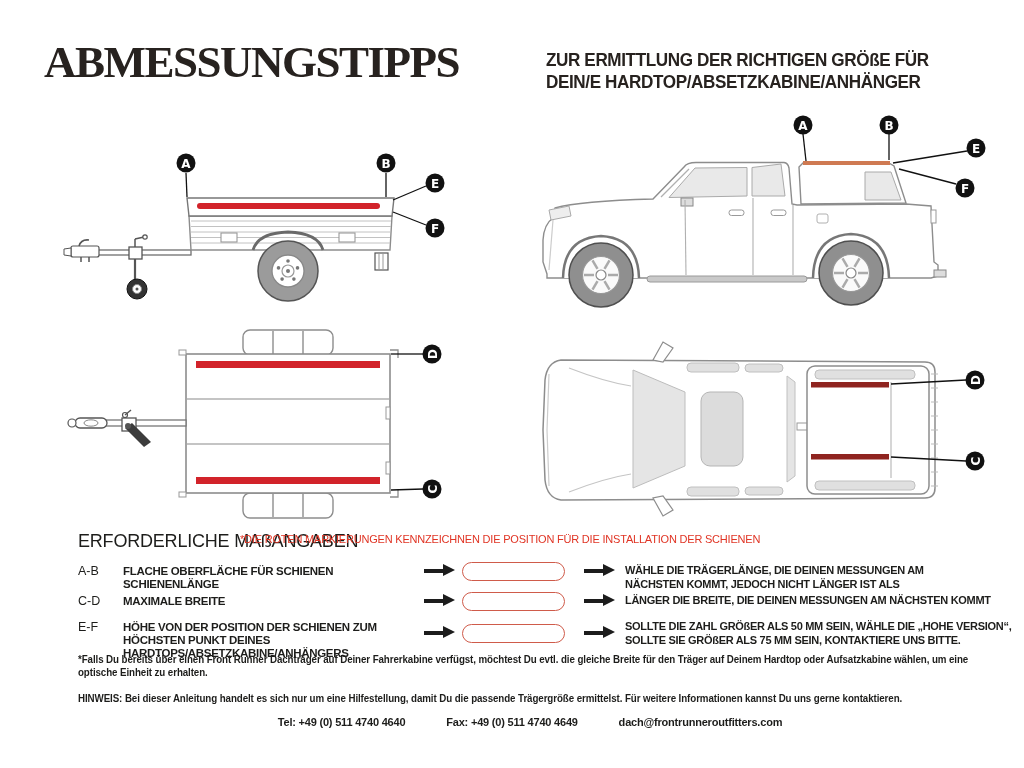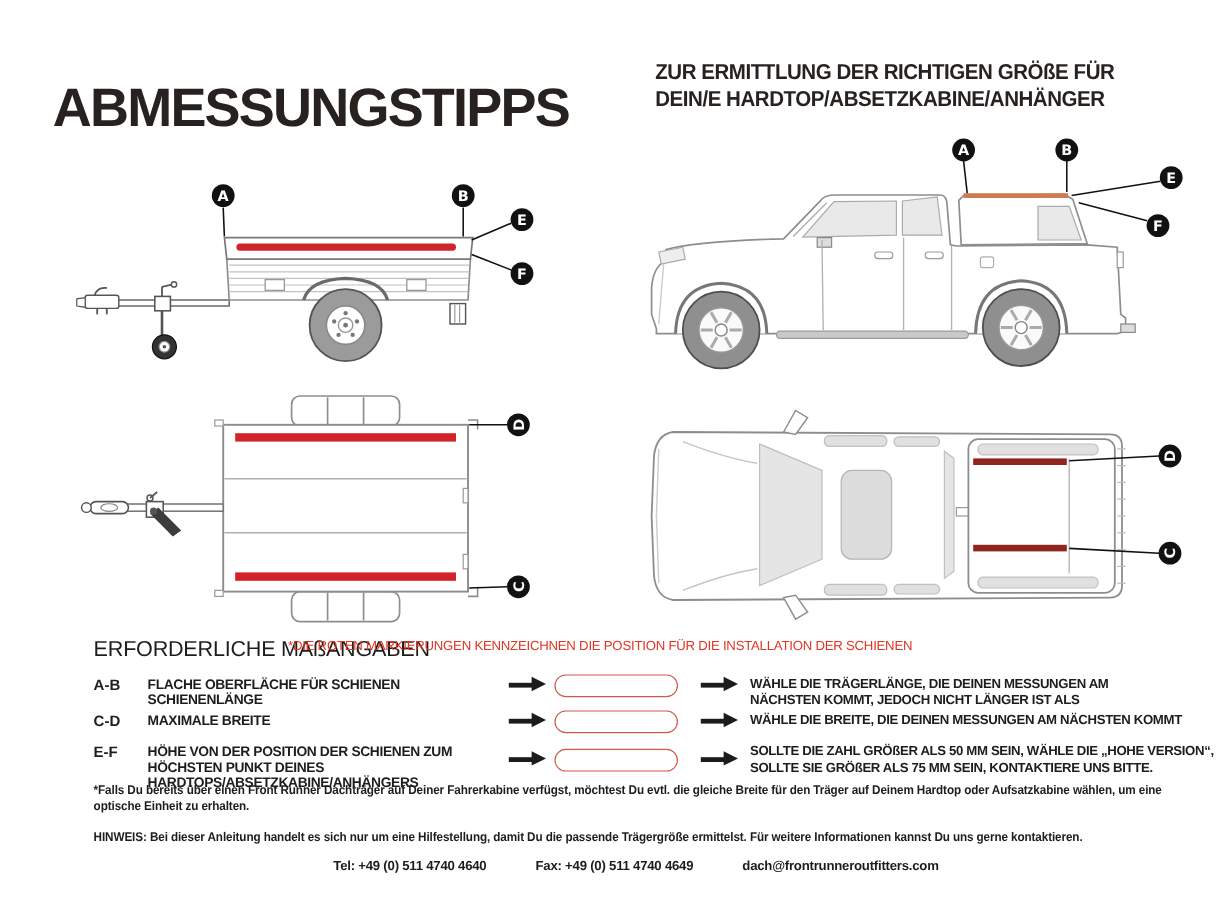--- a/index.html
+++ b/index.html
@@ -1,30 +1,30 @@
 <!DOCTYPE html>
 <html><head>
 <meta charset="utf-8">
 <style>
   html,body{margin:0;padding:0;background:#ffffff;}
   #page{position:relative;width:1024px;height:768px;background:#fff;overflow:hidden;
         font-family:"Liberation Sans",sans-serif;color:#1d1d1b;}
   
-  #title{position:absolute;left:44px;top:64px;font-family:Liberation Sans, sans-serif;
+  #title{position:absolute;left:44px;top:36px;font-family:Liberation Serif, serif;
          font-weight:bold;font-size:45px;letter-spacing:-1.5px;color:#27221f;line-height:52px;}
   #subtitle{position:absolute;left:546px;top:50px;font-weight:bold;font-size:18px;
             line-height:21.5px;letter-spacing:-0.4px;color:#27221f;transform:scaleX(0.95);transform-origin:0 0;}
   
   .diag{position:absolute;}
   svg text.mletter{font-family:"DejaVu Sans",sans-serif;font-weight:bold;font-size:12px;fill:#fff;}
   
   #meas-head{position:absolute;left:78px;top:531px;font-weight:normal;font-size:18px;letter-spacing:-0.2px;}
   #meas-note{position:absolute;left:240px;top:533px;font-weight:normal;font-size:11px;letter-spacing:-0.2px;}
   .mrow{position:absolute;left:0;width:1024px;}
-  .mkey{position:absolute;left:78px;top:2px;font-weight:bold;font-size:12.5px;}
+  .mkey{position:absolute;left:78px;top:2px;font-weight:normal;font-size:12.5px;}
   .mlabel{position:absolute;left:123px;top:3px;width:300px;font-weight:bold;font-size:11.5px;
           line-height:13px;letter-spacing:-0.3px;}
   .arrow{position:absolute;width:32px;height:13px;}
   .arrow::before{content:"";position:absolute;left:0;top:5px;width:20px;height:3.5px;background:#1c1c1c;}
   .arrow::after{content:"";position:absolute;left:19px;top:0;width:0;height:0;
                 border-left:12px solid #1c1c1c;border-top:6.5px solid transparent;border-bottom:6.5px solid transparent;}
   .a1{left:424px;top:2px;} .a2{left:584px;top:2px;}
   .pill{position:absolute;left:462px;top:0;width:101px;height:17px;border:1.4px solid #cf5b4a;
         border-radius:10px;background:#fff;font-size:11px;font-weight:bold;text-align:center;line-height:17px;}
   .mresult{position:absolute;left:625px;top:2px;font-weight:bold;font-size:11px;
@@ -317,21 +317,21 @@
     <span class="arrow a2"></span>
     <span class="mresult">WÄHLE DIE TRÄGERLÄNGE, DIE DEINEN MESSUNGEN AM NÄCHSTEN KOMMT, JEDOCH NICHT LÄNGER IST ALS</span>
   </div>
 
   <div class="mrow" id="row2" style="top:592px">
     <span class="mkey">C-D</span>
     <span class="mlabel">MAXIMALE BREITE</span>
     <span class="arrow a1"></span>
     <div class="pill"></div>
     <span class="arrow a2"></span>
-    <span class="mresult">WÄHLE DIE BREITE, DIE DEINEN MESSUNGEN AM NÄCHSTEN KOMMT</span>
+    <span class="mresult">LÄNGER DIE BREITE, DIE DEINEN MESSUNGEN AM NÄCHSTEN KOMMT</span>
   </div>
 
   <div class="mrow" id="row3" style="top:618px">
     <span class="mkey">E-F</span>
     <span class="mlabel">HÖHE VON DER POSITION DER SCHIENEN ZUM HÖCHSTEN PUNKT DEINES HARDTOPS/ABSETZKABINE/ANHÄNGERS</span>
     <span class="arrow a1" style="top:8px"></span>
     <div class="pill" style="top:6px"></div>
     <span class="arrow a2" style="top:8px"></span>
     <span class="mresult">SOLLTE DIE ZAHL GRÖßER ALS 50 MM SEIN, WÄHLE DIE „HOHE VERSION“, SOLLTE SIE GRÖßER ALS 75 MM SEIN, KONTAKTIERE UNS BITTE.</span>
   </div>

